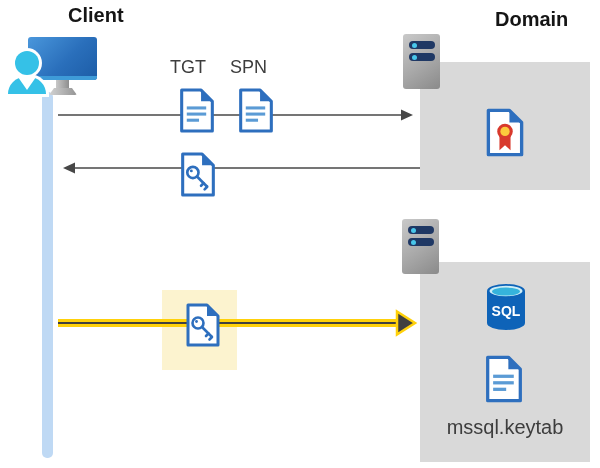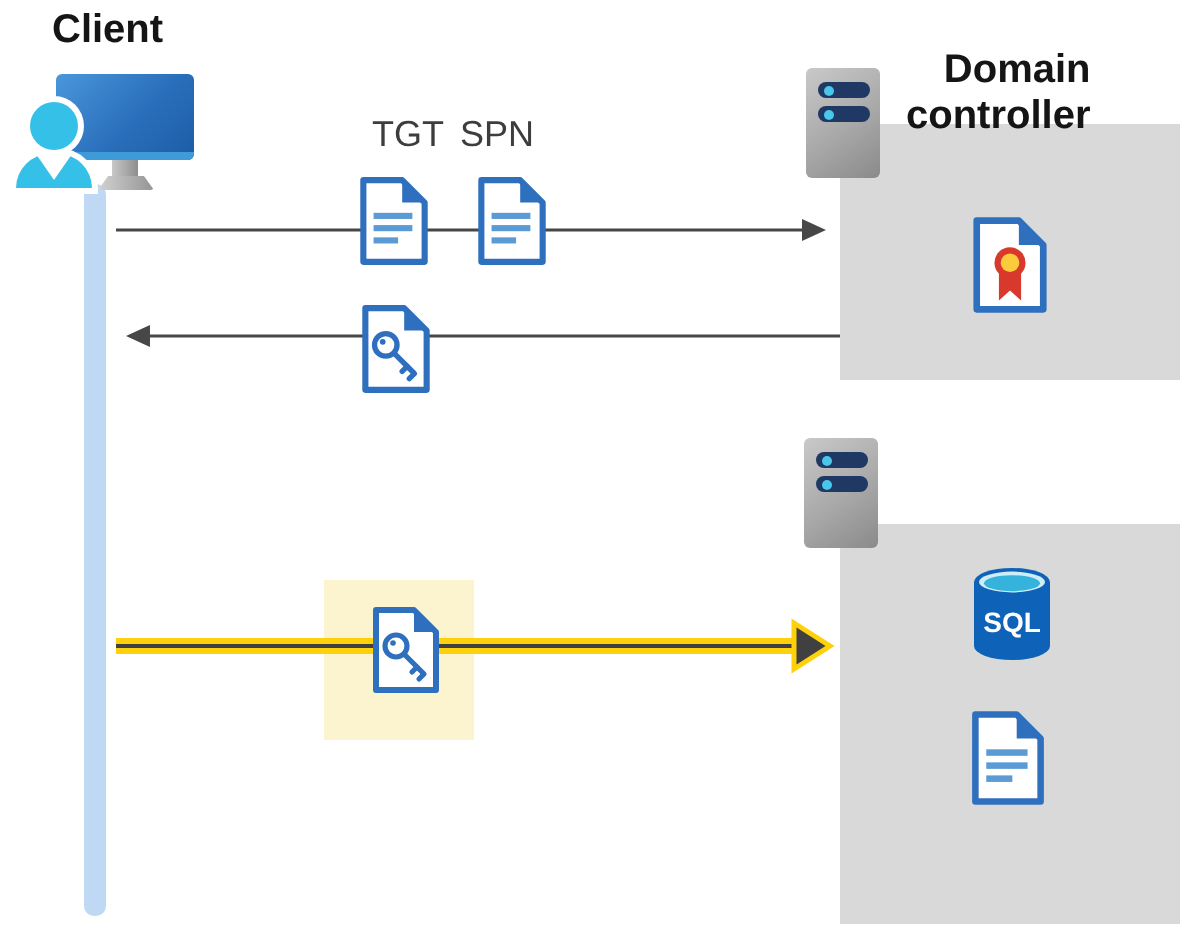--- a/index.html
+++ b/index.html
@@ -14,26 +14,26 @@
   .dc-box{left:420px;top:62px;width:170px;height:128px;}
   .linux-box{left:420px;top:262px;width:170px;height:200px;}
 
   
   .highlight{left:162px;top:290px;width:75px;height:80px;background:#fcf3cf;}
 
   
   .client-bar{left:42px;top:92px;width:11px;height:366px;background:#bfd9f4;border-radius:5px;}
 
   
-  .lbl-bold{font-weight:bold;color:#151515;font-size:20px;line-height:23px;white-space:nowrap;}
+  .lbl-bold{font-weight:bold;color:#151515;font-size:20px;line-height:23px;white-space:nowrap;margin-left:42px;}
   .lbl{color:#3d3d3d;font-size:18px;white-space:nowrap;}
   .client-label{left:26px;top:4px;}
-  .dc-label{left:453px;top:24px;text-align:right;}
+  .dc-label{left:453px;top:8px;}
   .linux-label{left:455px;top:226px;}
-  .tgt-label{left:170px;top:57px;width:52px;text-align:right;}
+  .tgt-label{left:170px;top:57px;width:52px;text-align:left;}
   .spn-label{left:230px;top:57px;width:52px;}
   .keytab-label{left:420px;top:416px;width:170px;text-align:center;font-size:20px;color:#3d3d3d;}
 
   
   .monitor{left:28px;top:37px;width:69px;height:43px;border-radius:3px;
     background:linear-gradient(135deg,#4a97dc 0%,#2a6fbb 55%,#1c5ca6 100%);}
   .monitor-edge{left:28px;top:76px;width:69px;height:4px;border-radius:0 0 3px 3px;background:#3e9bd8;}
   .stand-neck{left:56px;top:80px;width:13px;height:9px;background:linear-gradient(90deg,#c8c8c8,#8e8e8e);}
   .stand-base{left:49px;top:88px;width:28px;height:7px;background:linear-gradient(90deg,#d2d2d2,#949494);
     clip-path:polygon(18% 0,82% 0,100% 100%,0 100%);border-radius:2px;}
@@ -106,24 +106,24 @@
         <div class="dot"></div>
       </div>
     <div class="bar b2">
         <div class="dot"></div>
       </div>
   </div>
 
   <div class="abs lbl-bold client-label">Client</div>
   <div class="abs lbl-bold dc-label">
     <div>Domain</div>
-    <div>controller</div>
   </div>
   <div class="abs lbl tgt-label">TGT</div>
   <div class="abs lbl spn-label">SPN</div>
+  <div class="abs keytab-label">mssql.keytab</div>
 
   <svg class="abs" style="left:178px;top:87px" width="38" height="47" viewBox="0 0 36 46">
     <path d="M3,3 L22,3 L33,14 L33,43 L3,43 Z" fill="#ffffff" stroke="#2e6fbe" stroke-width="3" stroke-linejoin="round"></path>
     <path d="M22,3 L22,14 L33,14 Z" fill="#2e6fbe"></path>
     <rect x="8" y="19" width="19" height="3" fill="#5b9bd5"></rect>
     <rect x="8" y="25" width="19" height="3" fill="#5b9bd5"></rect>
     <rect x="8" y="31" width="12" height="3" fill="#5b9bd5"></rect>
   </svg>
 
   <svg class="abs" style="left:237px;top:87px" width="38" height="47" viewBox="0 0 36 46">

